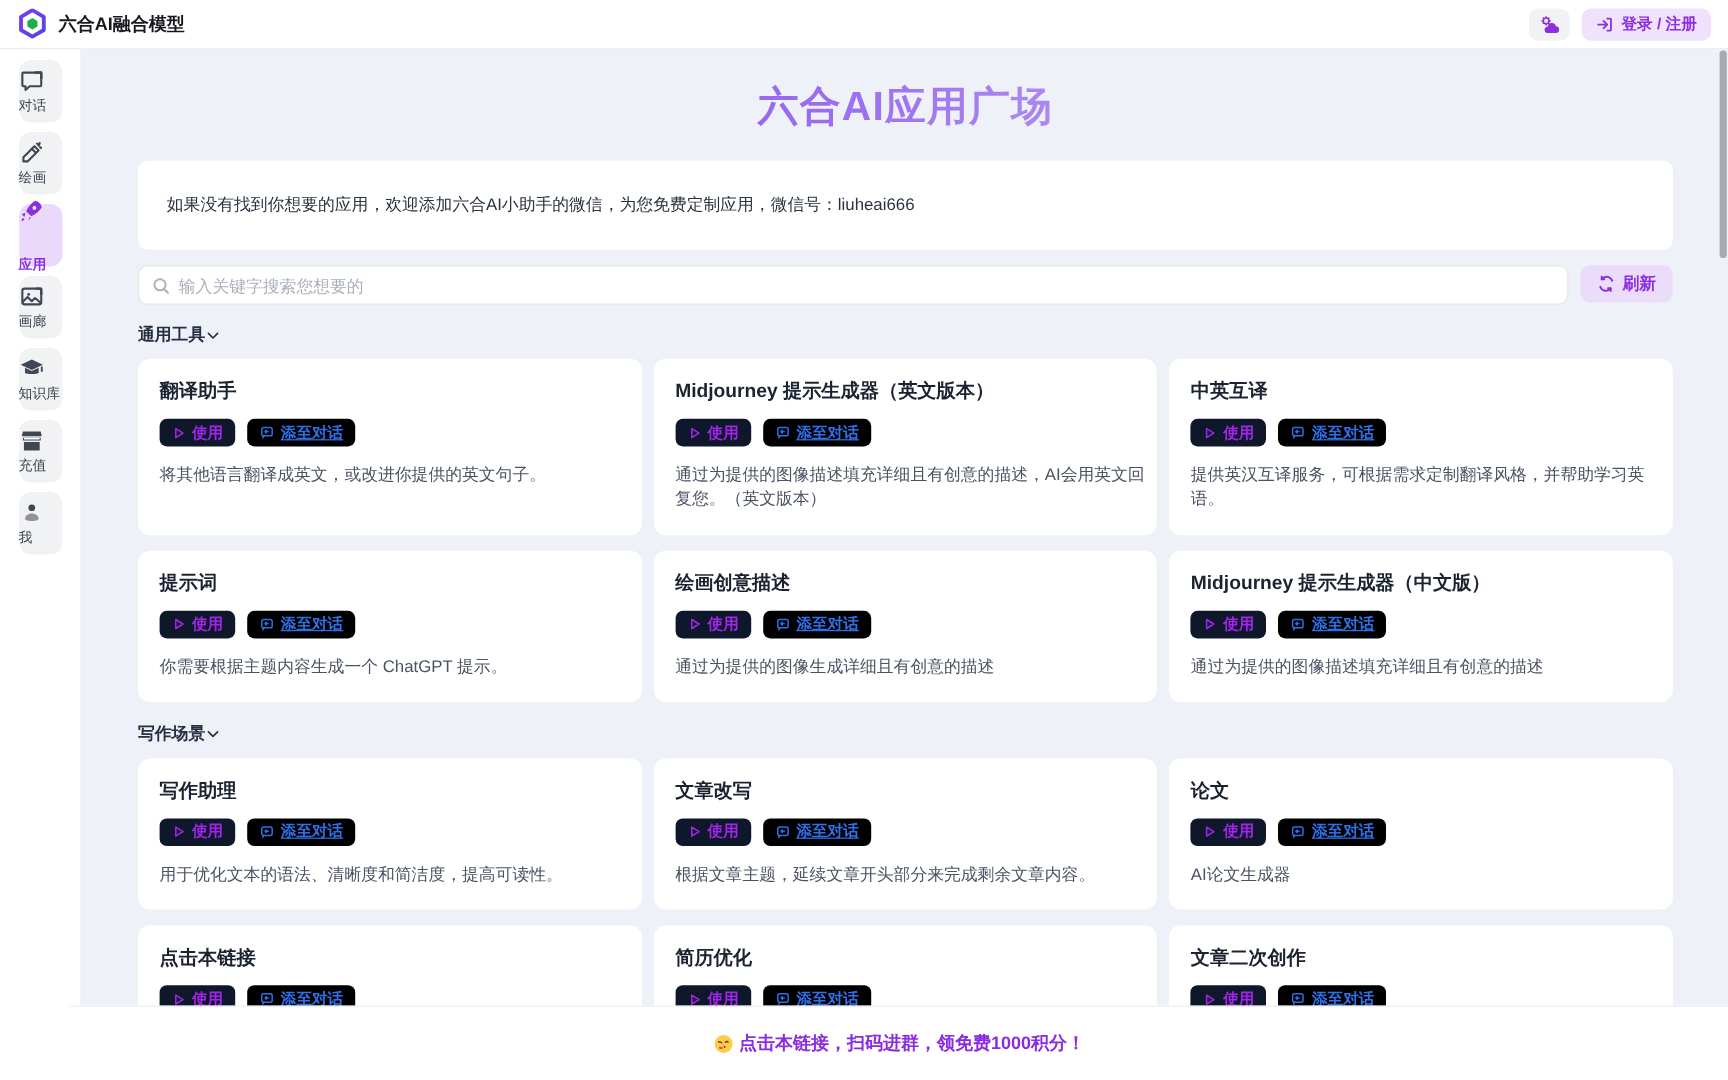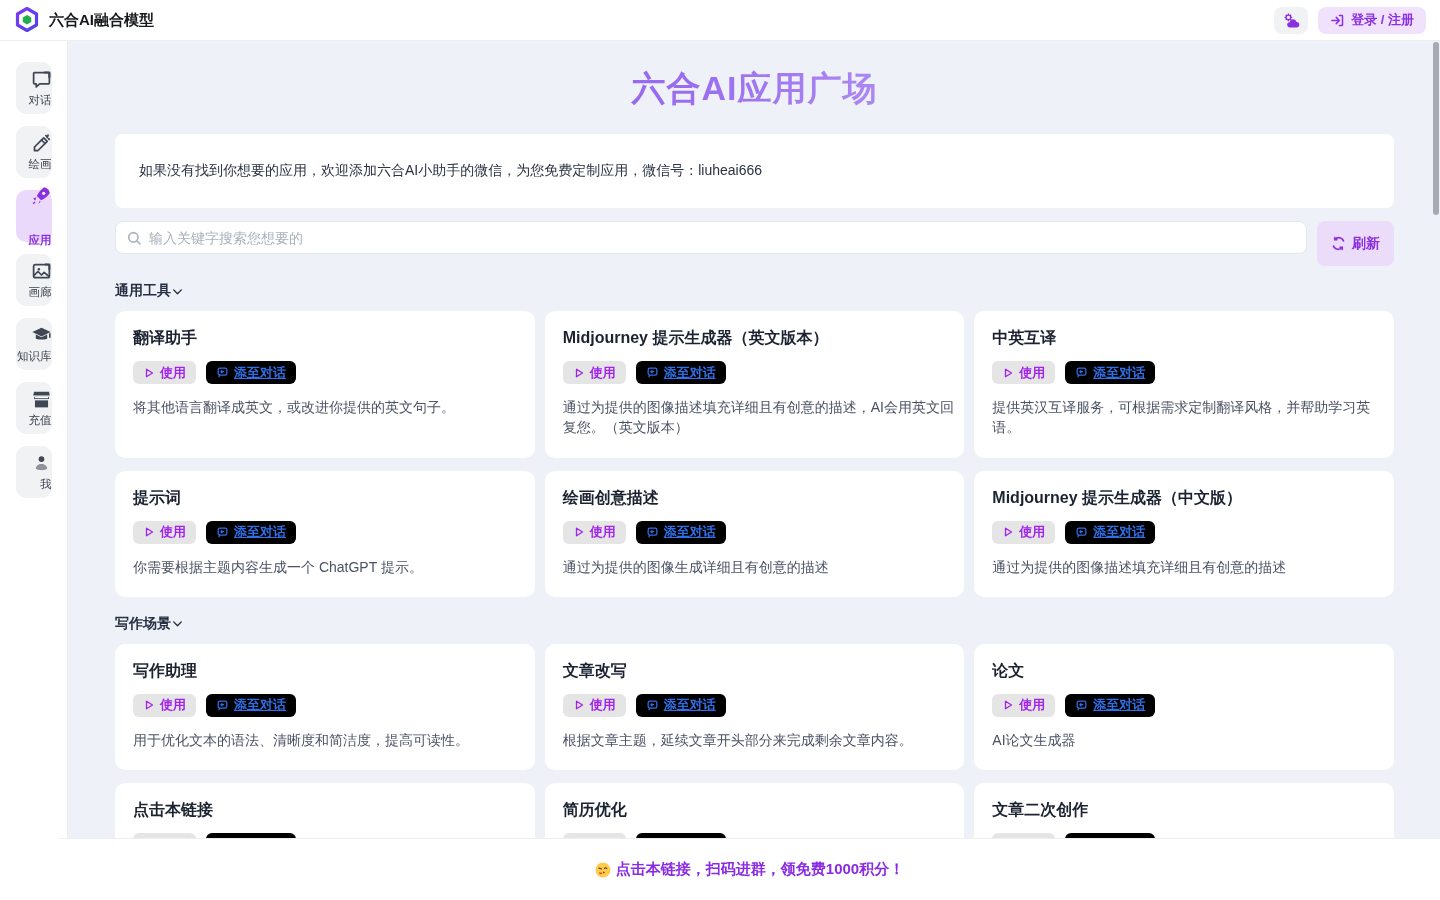--- a/index.html
+++ b/index.html
@@ -15,56 +15,56 @@
   .topbar-right { display:flex; align-items:center; gap:10px; }
   .theme-btn { width:34px; height:27px; border:none; border-radius:8px; background:#f1f2f4;
     display:flex; align-items:center; justify-content:center; color:#8b2fe0; cursor:pointer; }
   .login-btn { height:27px; border:none; border-radius:8px; background:#f0e2fc; color:#8b2fe0;
     font-size:13px; font-weight:700; display:flex; align-items:center; gap:6px; padding:0 12px;
     cursor:pointer; font-family:inherit; }
 
   
   .sidebar { position:absolute; left:0; top:41px; bottom:0; width:68px; background:#fff;
     border-right:1px solid #ecedf1; z-index:25; padding-top:9px; }
-  .side-item { width:36px; margin:12px auto 8px auto; height:52px; border-radius:10px; background:#f1f2f4;
-    display:flex; flex-direction:column; align-items:flex-end; justify-content:center; gap:3px;
+  .side-item { width:36px; margin:0 auto 8px auto; height:52px; border-radius:10px; background:#f1f2f4;
+    display:flex; flex-direction:column; align-items:flex-start; justify-content:center; gap:3px;
     cursor:pointer; color:#3f4654; }
   .side-item .lbl { font-size:11.5px; color:#3c4250; white-space:nowrap; }
   .side-item.active { background:#ead9fb; color:#8b2fe0;gap:27px; }
   .side-item.active .lbl { color:#8b2fe0; font-weight:700; }
 
   
   .main { position:absolute; left:69px; top:41px; right:0; bottom:0; background:#eef1f7;
     overflow:hidden; padding:0 46px; }
   .page-title { margin-top:25px; text-align:center; font-size:34px; font-weight:800; letter-spacing:1px;
     background:linear-gradient(90deg,#8347e8 0%,#9a6df0 45%,#bfa4f4 75%,#ded2f8 100%);
     -webkit-background-clip:text; background-clip:text; color:transparent; }
   .notice { margin-top:22px; background:#fff; border-radius:8px; padding:28px 24px;
     font-size:14px; color:#2a3240; }
   .search-row { margin-top:13px; display:flex; gap:10px; }
   .search-box { flex:1; height:33px; background:#fff; border:1px solid #e4e7ec; border-radius:8px;
     display:flex; align-items:center; padding:0 10px; gap:7px; color:#a9b0bb; }
   .search-box input { border:none; outline:none; flex:1; font-size:14px; color:#333;
     font-family:inherit; background:transparent; }
   .search-box input::placeholder { color:#a9b0bb; }
-  .refresh-btn { height:45px; border:none; border-radius:8px; background:#ebdcfa; color:#8b2fe0;
+  .refresh-btn { height:31px; border:none; border-radius:8px; background:#ebdcfa; color:#8b2fe0;
     font-size:14px; font-weight:700; display:flex; align-items:center; gap:6px; padding:0 14px;
     cursor:pointer; font-family:inherit; }
 
   .section { margin-top:16px; }
   .section + .section { margin-top:18px; }
   .sec-head { display:flex; align-items:center; gap:0; cursor:pointer; color:#273042; }
   .sec-title { font-size:14px; font-weight:700; }
   .grid { margin-top:11px; display:grid; grid-template-columns:repeat(3,1fr); gap:13px 10px; }
   .card { background:#fff; border-radius:10px; padding:17px 1px 20px 18px; }
   .card-title { font-size:16px; font-weight:700; color:#1c2330; }
   .pills { display:flex; gap:10px; margin-top:12px; }
   .pill { height:23px; border:none; border-radius:6px; font-size:13px; font-weight:600;
     display:flex; align-items:center; gap:5px; padding:0 10px; cursor:pointer; font-family:inherit; }
-  .pill.use { background:#e5e5e5; color:#a224eb; }
+  .pill.use { background:#0f172a; color:#a224eb; }
   .pill.add { background:#000000; color:#2f6fe8;text-decoration:underline; }
   .card-desc { margin-top:13px; font-size:14px; color:#4a5263; line-height:1.45; }
 
   
   .footer { position:absolute; left:58px; right:0; bottom:0; height:62px; background:#fff;
     border-top:1px solid #eceef2; display:flex; align-items:center; justify-content:center;
     gap:4px; z-index:40; cursor:pointer; }
   .footer-text { font-size:15px; font-weight:700; color:#8a2be2; }
 
   

